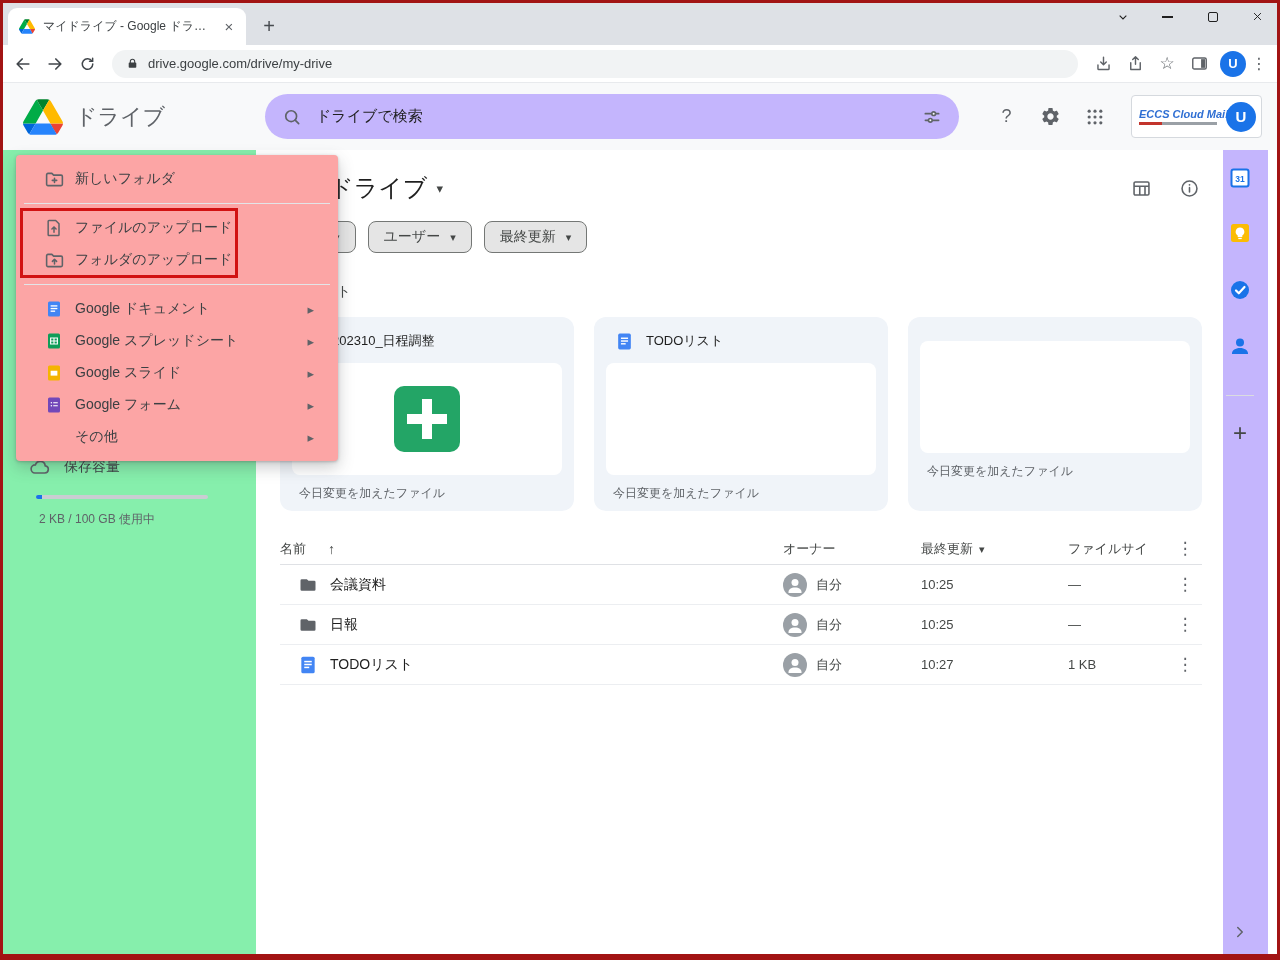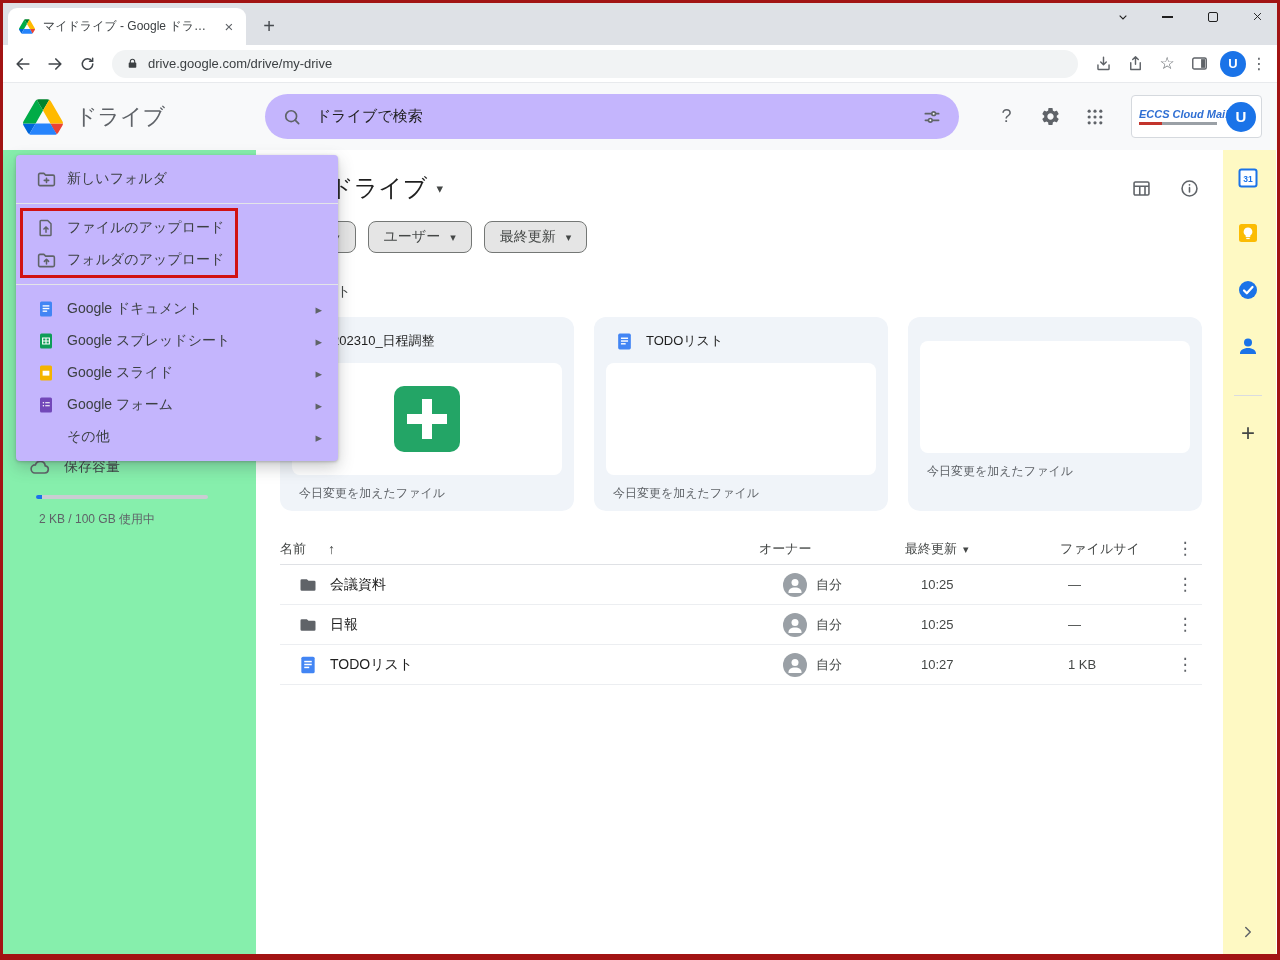--- a/index.html
+++ b/index.html
@@ -47,21 +47,21 @@
   .eccs-bar { margin-top:2px; height:3px; width:78px; background:linear-gradient(90deg,#c2342c 0 30%,#9aa0a6 30% 100%); }
 
   
   .sidebar { position:absolute; left:0; top:150px; width:256px; bottom:0; background:#86efac; }
   .storage-row { position:absolute; left:29px; top:306px; display:flex; align-items:center; gap:13px; font-size:14px; color:#3c4043; }
   .storage-bar { position:absolute; left:36px; top:345px; width:172px; height:4px; background:#c9cdd2; border-radius:2px; overflow:hidden; }
   .storage-fill { width:6px; height:100%; background:#1a73e8; }
   .storage-text { position:absolute; left:39px; top:361px; font-size:12px; color:#5f6368; }
 
   
-  .rail { position:absolute; right:4px; top:150px; width:57px; bottom:0; background:#fef9c3; border-left:1px solid #e1e3e6; }
+  .rail { position:absolute; right:12px; top:150px; width:57px; bottom:0; background:#c4b5fd; border-left:1px solid #e1e3e6; }
   .railbtn { position:absolute; left:50%; transform:translateX(-50%); width:26px; height:26px; display:flex; align-items:center; justify-content:center; }
   .rail-div { position:absolute; left:14px; right:14px; top:245px; height:1px; background:#dadce0; }
   .rail-plus { font-size:24px; color:#444746; font-weight:300; }
 
   
   .main { position:absolute; left:256px; top:150px; right:57px; bottom:0; background:#fff; padding:20px 21px 0 24px; }
   .title-row { height:36px; display:flex; align-items:center; }
   .page-title { font-size:24px; color:#1f1f1f; }
   .title-caret { margin-left:9px; font-size:13px; color:#444746; }
   .spacer { flex:1; }
@@ -76,36 +76,36 @@
   .card-head { display:flex; align-items:center; gap:12px; padding:0 9px; height:22px; }
   .card-name { font-size:13px; font-weight:500; color:#1f1f1f; white-space:nowrap; overflow:hidden; }
   .card-preview { margin-top:11px; height:112px; background:#fff; border-radius:8px; overflow:hidden; }
   .sheet-thumb { width:66px; height:66px; margin:23px auto 0; background:#23a566; border-radius:10px; position:relative; }
   .sheet-thumb::before, .sheet-thumb::after { content:""; position:absolute; background:#fff; left:50%; top:50%; }
   .sheet-thumb::before { width:40px; height:10px; transform:translate(-50%,-50%); }
   .sheet-thumb::after  { width:10px; height:40px; transform:translate(-50%,-50%); }
   .card-caption { margin-top:10px; font-size:12px; color:#5f6368; padding:0 7px; }
 
   
-  .list-header { margin-top:22px; display:flex; align-items:center; height:32px; border-bottom:1px solid #dfe1e5; font-size:13px; color:#444746; font-weight:500;gap:8px; }
+  .list-header { margin-top:22px; display:flex; align-items:center; height:32px; border-bottom:1px solid #dfe1e5; font-size:13px; color:#444746; font-weight:500; }
   .col-name { flex:1; display:flex; align-items:center; gap:12px; min-width:0; }
   .col-owner { width:138px; display:flex; align-items:center; gap:9px; }
   .col-mod { width:147px; }
   .col-size { width:100px; }
   .col-menu { width:34px; display:flex; justify-content:center; }
   .sort-arrow { font-size:14px; color:#444746; margin-left:10px; }
   .hdr-caret { font-size:11px; margin-left:6px; }
   .file-row { display:flex; align-items:center; height:40px; border-bottom:1px solid #eceef1; }
   .file-row .col-name { font-size:14px; color:#1f1f1f; padding-left:18px; }
   .cell { font-size:13px; color:#444746; }
   .row-kebab { font-size:17px; color:#5f6368; }
   .avatar-gray { width:24px; height:24px; border-radius:50%; background:#9aa0a6; display:flex; align-items:center; justify-content:center; overflow:hidden; flex:0 0 auto; }
 
   
-  .newmenu { position:absolute; left:16px; top:155px; width:322px; background:#c4b5fd; border-radius:4px; padding:8px 0; box-shadow:0 1px 3px rgba(60,64,67,.30), 0 6px 16px rgba(60,64,67,.28); z-index:50; }
+  .newmenu { position:absolute; left:16px; top:155px; width:322px; background:#fca5a5; border-radius:4px; padding:8px 8px; box-shadow:0 1px 3px rgba(60,64,67,.30), 0 6px 16px rgba(60,64,67,.28); z-index:50; }
   .mi { height:32px; display:flex; align-items:center; gap:9px; padding:0 16px 0 18px; font-size:14px; color:#3c4043; }
   .mi-icon { width:24px; height:24px; display:flex; align-items:center; justify-content:center; flex:0 0 auto; }
   .mi-label { white-space:nowrap; }
   .mi-arrow { margin-left:auto; font-size:13px; color:#5f6368; }
   .mdiv { height:1px; background:#e3e5e8; margin:8px 0; }
   .annot { position:absolute; left:20px; top:208px; width:218px; height:70px; border:3px solid #d11212; z-index:60; pointer-events:none; }
 </style>
 </head>
 <body>
 

